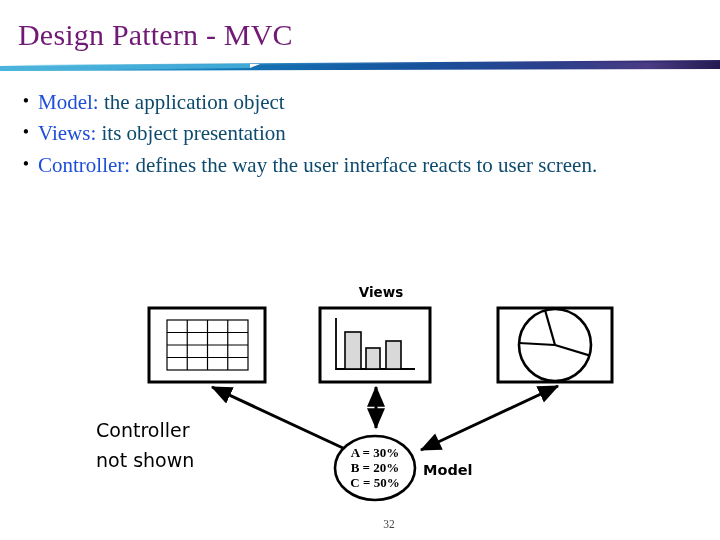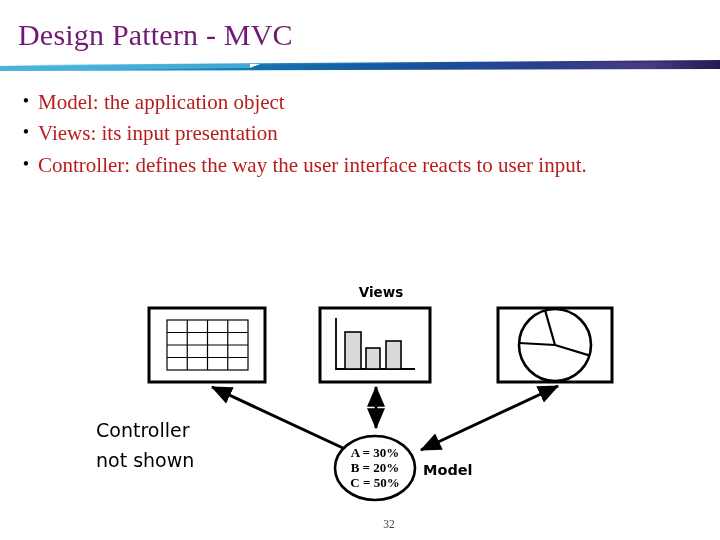--- a/index.html
+++ b/index.html
@@ -59,24 +59,24 @@
     width: 24px;
     text-align: center;
     font-size: 18px;
     color: #000000;
     line-height: 1.48;
   }
   .bullet-body {
     flex: 1 1 auto;
   }
   .bullet-term {
-    color: #b91c1c;
+    color: #1d4ed8;
   }
   .bullet-rest {
-    color: #b91c1c;
+    color: #0c4a6e;
   }
 
   
   #mvc-diagram {
     position: absolute;
     left: 0;
     top: 270px;
     width: 720px;
     height: 245px;
   }
@@ -199,26 +199,26 @@
 
 <div id="bullet-list">
 
   <div class="bullet-row">
     <span class="bullet-marker">•</span>
     <span class="bullet-body"><span class="bullet-term">Model:</span><span class="bullet-rest"> the application object</span></span>
   </div>
 
   <div class="bullet-row">
     <span class="bullet-marker">•</span>
-    <span class="bullet-body"><span class="bullet-term">Views:</span><span class="bullet-rest"> its input presentation</span></span>
+    <span class="bullet-body"><span class="bullet-term">Views:</span><span class="bullet-rest"> its object presentation</span></span>
   </div>
 
   <div class="bullet-row">
     <span class="bullet-marker">•</span>
-    <span class="bullet-body"><span class="bullet-term">Controller:</span><span class="bullet-rest"> defines the way the user interface reacts to user input.</span></span>
+    <span class="bullet-body"><span class="bullet-term">Controller:</span><span class="bullet-rest"> defines the way the user interface reacts to user screen.</span></span>
   </div>
 
 </div>
 
 <div id="mvc-diagram">
   <svg width="720" height="245" viewBox="0 0 720 245" xmlns="http://www.w3.org/2000/svg">
     <defs>
       <marker id="arrowHead" markerWidth="8" markerHeight="8" refX="6.6" refY="3" orient="auto" markerUnits="strokeWidth">
         <path d="M0,0 L7,3 L0,6 z" fill="#000000"></path>
       </marker>

